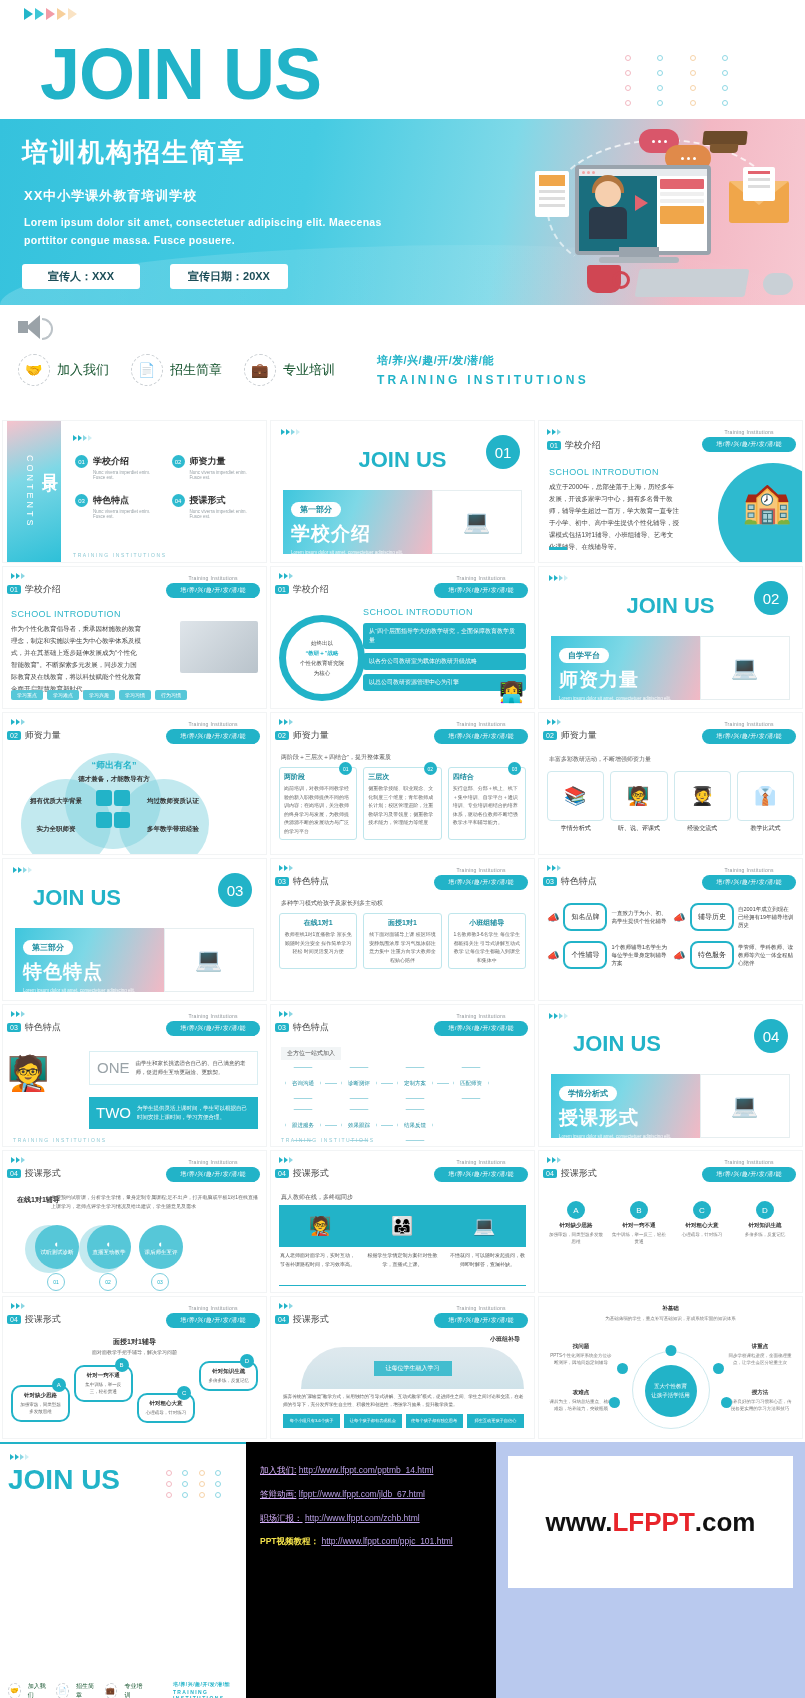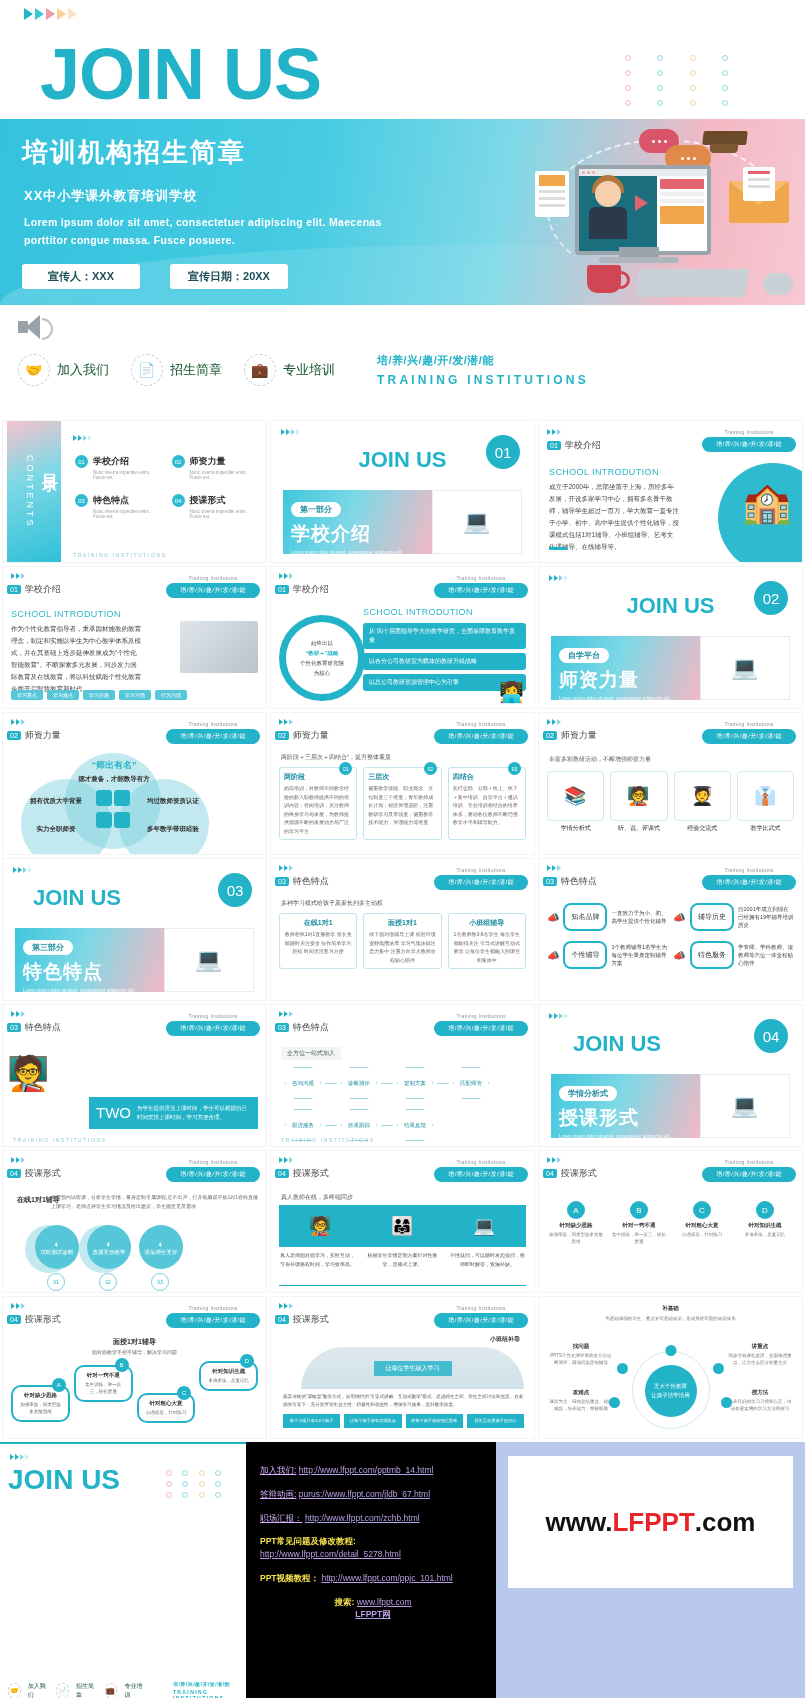--- a/index.html
+++ b/index.html
@@ -651,20 +651,24 @@
           </div>
         <div style="position:absolute;left:4px;top:16px;display:flex;gap:4px;align-items:center;">
           <span class="numbadge">03</span>
           <span class="secname">特色特点</span>
         </div>
         <div class="ti-tag">
           <div class="t1">Training Institutions</div>
           <div class="t2">培/养/兴/趣/开/发/潜/能</div>
         </div>
         <div style="position:absolute;left:4px;top:48px;font-size:34px;">🧑‍🏫</div>
+        <div style="position:absolute;left:86px;top:46px;right:8px;border:1px solid #d9eef2;padding:7px;box-sizing:border-box;display:flex;gap:6px;align-items:center;">
+          <span style="font-size:15px;color:#9aa3a8;">ONE</span>
+          <span style="font-size:5.5px;color:#555;line-height:1.6;">由学生和家长挑选适合自己的、自己满意的老师，促进师生互动更融洽、更默契。</span>
+        </div>
         <div style="position:absolute;left:86px;top:92px;right:8px;background:#22b3c8;padding:7px;box-sizing:border-box;display:flex;gap:6px;align-items:center;">
           <span style="font-size:15px;color:#fff;">TWO</span>
           <span style="font-size:5.5px;color:#fff;line-height:1.6;">为学生提供灵活上课时间，学生可以根据自己时间安排上课时间，学习方便合理。</span>
         </div>
         <div class="ti-divider" style="text-align:left;left:10px;bottom:3px;">TRAINING INSTITUTIONS</div>
       </div>
 
       <div class="slide">
         <div class="mini-chevs" style="position:absolute;left:8px;top:6px;">
             <i></i>
@@ -969,38 +973,29 @@
       </div>
     </div>
 
     <div class="black">
       <div class="blk-line">
         <span class="blk-cn">加入我们</span><span class="blk-cn">:</span>
         <a class="blk-url" href="#">http://www.lfppt.com/pptmb_14.html</a>
       </div>
       <div class="blk-line">
         <span class="blk-cn">答辩动画</span><span class="blk-cn">:</span>
-        <a class="blk-url" href="#">purus://www.lfppt.com/jldb_67.html</a>
+        <a class="blk-url" href="#">lfppt://www.lfppt.com/jldb_67.html</a>
       </div>
       <div class="blk-line">
         <span class="blk-cn">职场汇报</span><span class="blk-cn">：</span>
         <a class="blk-url" href="#">http://www.lfppt.com/zchb.html</a>
       </div>
       <div class="blk-line">
-        <div class="blk-head">PPT常见问题及修改教程:</div>
-        <a class="blk-url" href="#">http://www.lfppt.com/detail_5278.html</a>
-      </div>
-      <div class="blk-line">
         <span class="blk-head">PPT视频教程：</span>
         <a class="blk-url" href="#">http://www.lfppt.com/ppjc_101.html</a>
-      </div>
-      <div class="blk-line blk-center">
-        <span class="blk-head">搜索:</span>
-        <a class="blk-url" href="#">www.lfppt.com</a>
-        <div><a class="blk-url" href="#" style="font-weight:bold;">LFPPT网</a></div>
       </div>
     </div>
 
     <div class="wm">
       <div class="wm-inner">
         <div class="wm2"><span>www.</span><b>LFPPT</b><span>.com</span></div>
       </div>
     </div>
   </div>
 

